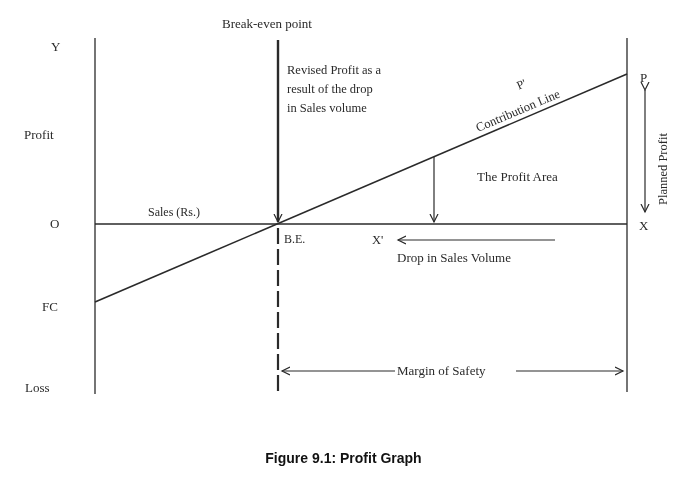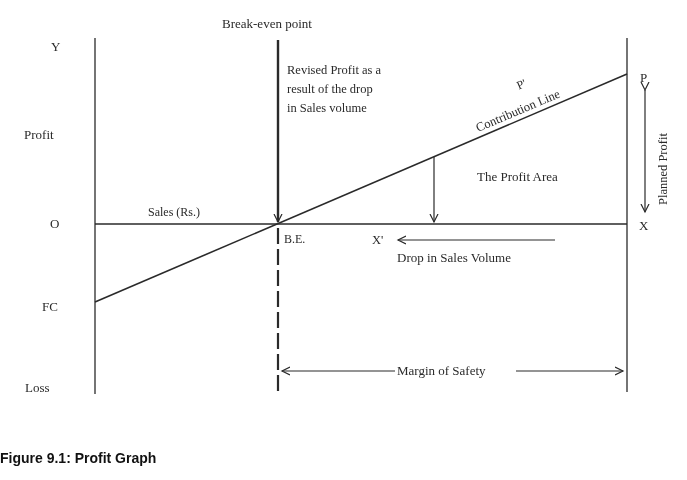--- a/index.html
+++ b/index.html
@@ -1,21 +1,21 @@
 <!DOCTYPE html>
 <html><head>
   <meta charset="utf-8">
   <style>
     html, body { margin: 0; padding: 0; background: #ffffff; }
     body { width: 687px; height: 480px; position: relative; overflow: hidden; }
     #diagram { position: absolute; left: 0; top: 0; width: 687px; height: 480px; }
     .serif { font-family: "Liberation Serif", "DejaVu Serif", serif; fill: #2a2a2a; }
     .caption {
       position: absolute; left: 0; width: 687px; top: 450px;
-      font-family: "Liberation Sans", "DejaVu Sans", sans-serif;
+      text-align: center; font-family: "Liberation Sans", "DejaVu Sans", sans-serif;
       font-weight: bold; font-size: 14px; color: #111;
     }
   </style>
 </head>
 <body>
 
 <svg id="diagram" viewBox="0 0 687 480" xmlns="http://www.w3.org/2000/svg">
   <defs>
     <marker id="arrowHead" markerWidth="10" markerHeight="10" refX="8" refY="5" orient="auto" markerUnits="userSpaceOnUse">
       <path d="M0,1 L8,5 L0,9" fill="none" stroke="#2a2a2a" stroke-width="1.2"></path>

